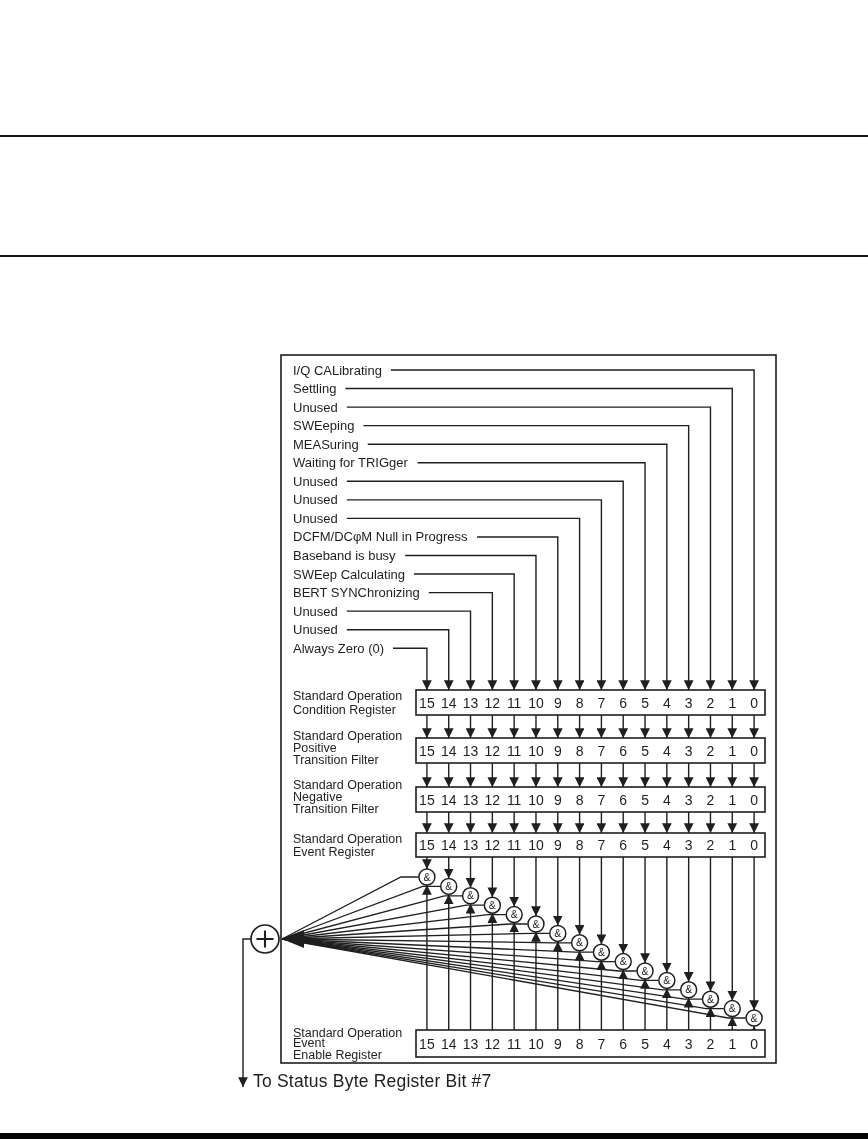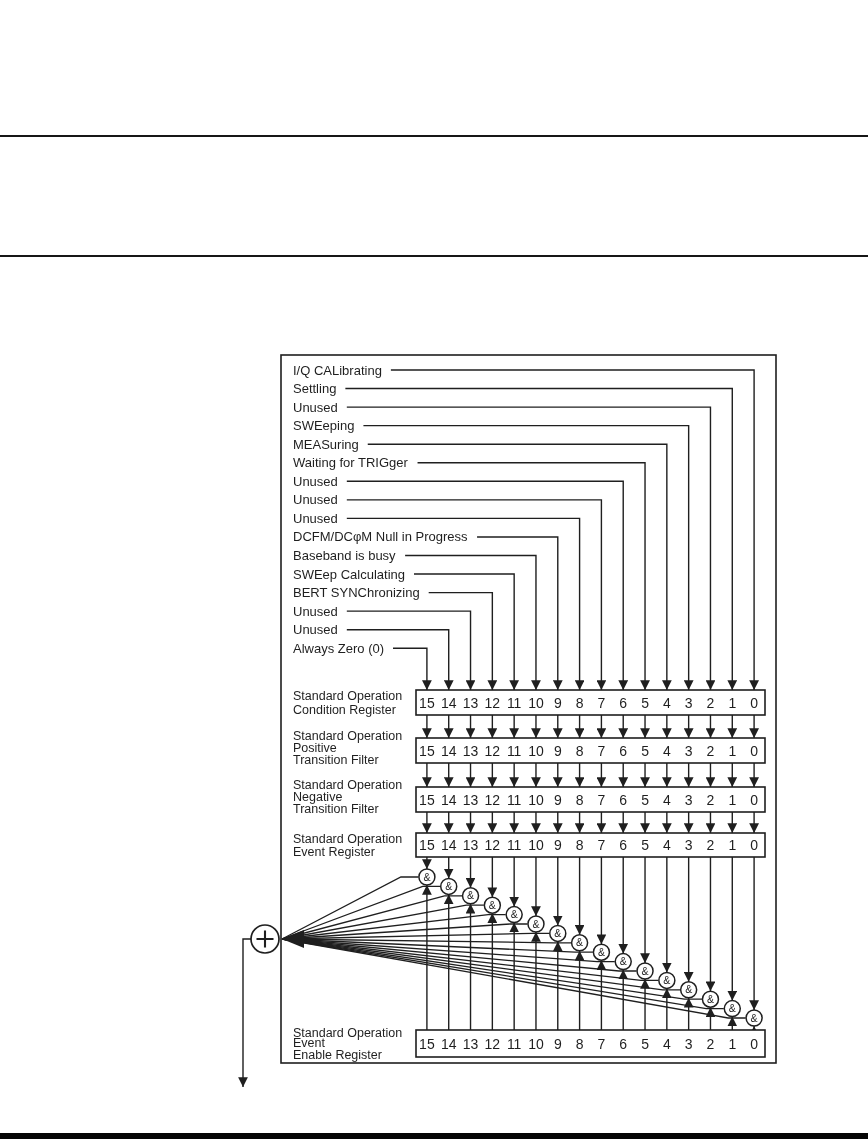--- a/index.html
+++ b/index.html
@@ -288,15 +288,16 @@
       <text x="666.84375" y="1048.5" font-size="14" fill="#1f1f1f" font-family="'Liberation Sans',sans-serif" text-anchor="middle">4</text>
       <text x="688.65625" y="1048.5" font-size="14" fill="#1f1f1f" font-family="'Liberation Sans',sans-serif" text-anchor="middle">3</text>
       <text x="710.46875" y="1048.5" font-size="14" fill="#1f1f1f" font-family="'Liberation Sans',sans-serif" text-anchor="middle">2</text>
       <text x="732.28125" y="1048.5" font-size="14" fill="#1f1f1f" font-family="'Liberation Sans',sans-serif" text-anchor="middle">1</text>
       <text x="754.09375" y="1048.5" font-size="14" fill="#1f1f1f" font-family="'Liberation Sans',sans-serif" text-anchor="middle">0</text>
       <circle cx="265" cy="939" r="14" fill="#ffffff" stroke="#1f1f1f" stroke-width="1.7"></circle>
       <path d="M256.5,939h17M265,930.5v17" stroke="#1f1f1f" stroke-width="2.1" fill="none"></path>
       <polyline points="251,939 243,939 243,1087" fill="none" stroke="#1f1f1f" stroke-width="1.4" marker-end="url(#arr)"></polyline>
     </svg>
 
+  <div id="output-label">To Status Byte Register Bit #7</div>
 
   <div id="bottom-bar"></div>
 </div>
 
 </body></html>

